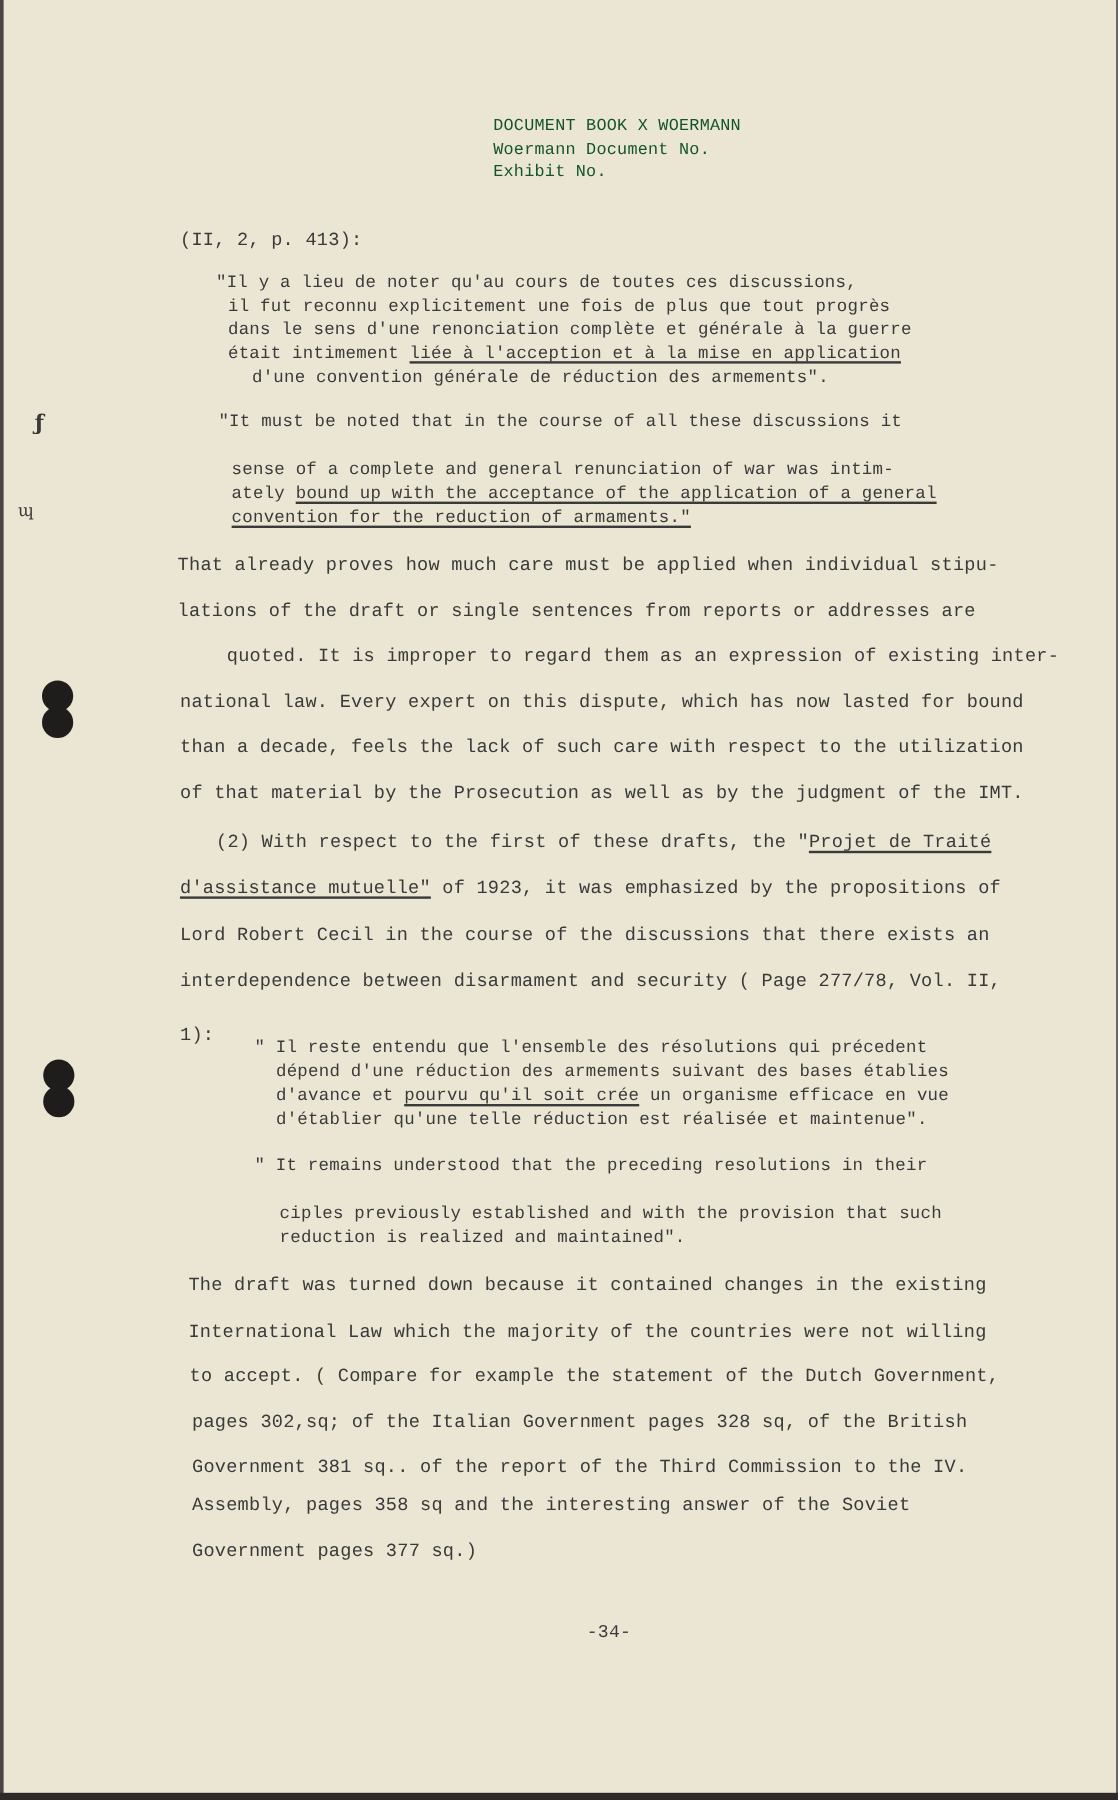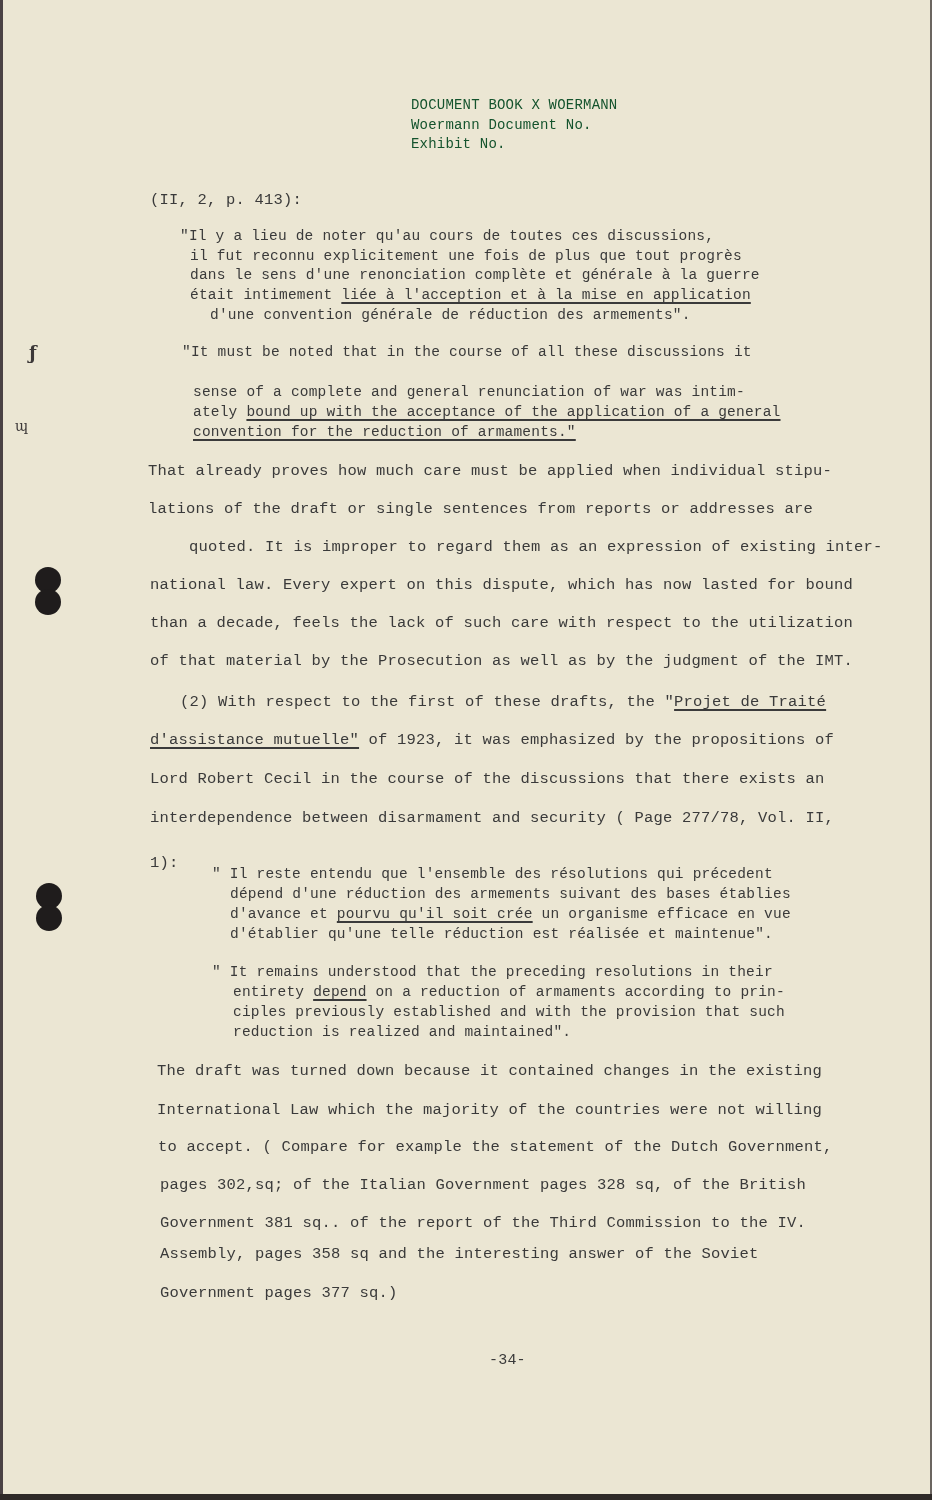--- a/index.html
+++ b/index.html
@@ -100,21 +100,20 @@
   <div class="line body" style="left:150px; top:770px;">Lord Robert Cecil in the course of the discussions that there exists an</div>
   <div class="line body" style="left:150px; top:809px;text-align:center;">interdependence between disarmament and security ( Page 277/78, Vol. II,</div>
   <div class="line body" style="left:150px; top:854px;">1):</div>
 
   <div class="line quote" style="left:212px; top:866px;">" Il reste entendu que l'ensemble des résolutions qui précedent</div>
   <div class="line quote" style="left:230px; top:886px;">dépend d'une réduction des armements suivant des bases établies</div>
   <div class="line quote" style="left:230px; top:906px;"><span>d'avance et </span><span class="u">pourvu qu'il soit crée</span><span> un organisme efficace en vue</span></div>
   <div class="line quote" style="left:230px; top:926px;">d'établier qu'une telle réduction est réalisée et maintenue".</div>
 
   <div class="line quote" style="left:212px; top:964px;">" It remains understood that the preceding resolutions in their</div>
-  <div class="line quote" style="left:233px; top:984px;"><span>entirety </span><span class="u">depend</span><span> on a reduction of armaments according to prin-</span></div>
   <div class="line quote" style="left:233px; top:1004px;">ciples previously established and with the provision that such</div>
   <div class="line quote" style="left:233px; top:1024px;">reduction is realized and maintained".</div>
 
   <div class="line body" style="left:157px; top:1062px;">The draft was turned down because it contained changes in the existing</div>
   <div class="line body" style="left:157px; top:1101px;">International Law which the majority of the countries were not willing</div>
   <div class="line body" style="left:158px; top:1138px;">to accept. ( Compare for example the statement of the Dutch Government,</div>
   <div class="line body" style="left:160px; top:1176px;">pages 302,sq; of the Italian Government pages 328 sq, of the British</div>
   <div class="line body" style="left:160px; top:1214px;">Government 381 sq.. of the report of the Third Commission to the IV.</div>
   <div class="line body" style="left:160px; top:1245px;">Assembly, pages 358 sq and the interesting answer of the Soviet</div>
   <div class="line body" style="left:160px; top:1284px;">Government pages 377 sq.)</div>

